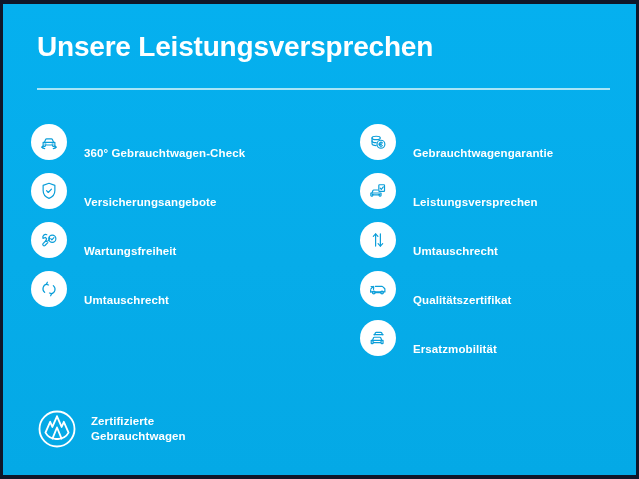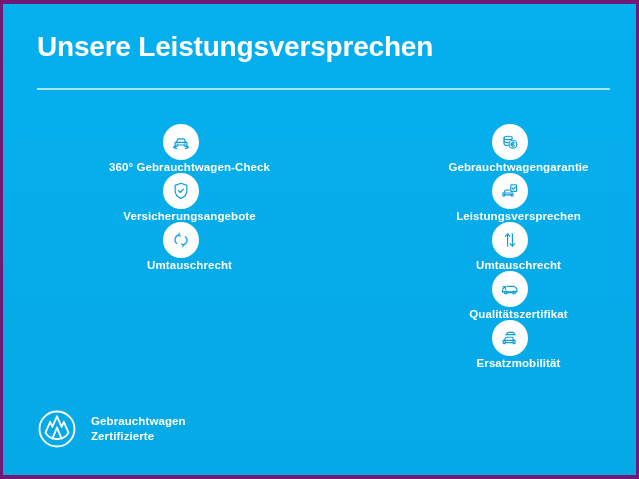--- a/index.html
+++ b/index.html
@@ -4,21 +4,21 @@
 <style>
   html, body {
     margin: 0;
     padding: 0;
     background: #ffffff;
   }
   .screen {
     position: relative;
     width: 639px;
     height: 479px;
-    background: #701a75;
+    background: #0f172a;
     overflow: hidden;
     font-family: "Liberation Sans", sans-serif;
     -webkit-font-smoothing: antialiased;
   }
   .panel {
     position: absolute;
     left: 3px;
     top: 4px;
     width: 633px;
     height: 471px;
@@ -66,22 +66,21 @@
     width: 300px;
   }
   .col-left  { left: 28px; }
   .col-right { left: 357px; }
 
   .item {
     position: relative;
     height: 36px;
     margin-bottom: 13px;
     display: flex;
-    align-items: center;
-    flex-direction: column;
+    align-items: flex-end;
   }
   .icon-badge {
     flex: 0 0 auto;
     width: 36px;
     height: 36px;
     border-radius: 50%;
     background: #ffffff;
     display: flex;
     align-items: center;
     justify-content: center;
@@ -159,20 +158,31 @@
         <div class="item">
           <span class="icon-badge">
             <svg viewBox="0 0 24 24" fill="none" stroke="#0B9ED9" stroke-width="1.3" stroke-linecap="round" stroke-linejoin="round">
               <path d="M12 3.6l6.4 2.3v5.5c0 3.8-2.6 7.2-6.4 8.6-3.8-1.4-6.4-4.8-6.4-8.6V5.9z"></path>
               <path d="M9.3 11.6l1.9 2 3.5-3.6"></path>
             </svg>
           </span>
           <span class="item-label">Versicherungsangebote</span>
         </div>
 
+        <div class="item">
+          <span class="icon-badge">
+            <svg viewBox="0 0 24 24" fill="none" stroke="#0B9ED9" stroke-width="1.3" stroke-linecap="round" stroke-linejoin="round">
+              <path d="M9.6 6.2a3.2 3.2 0 0 0-4.2 4l2.6-1 1.4 1.4-1 2.6a3.2 3.2 0 0 0 4-4.2"></path>
+              <path d="M8.6 12.8l-3.1 3.1a1.5 1.5 0 0 0 2.1 2.1l3.1-3.1"></path>
+              <circle cx="15.6" cy="10.6" r="3.9"></circle>
+              <path d="M13.9 10.6l1.2 1.3 2.3-2.5"></path>
+            </svg>
+          </span>
+          <span class="item-label">Wartungsfreiheit</span>
+        </div>
 
         <div class="item">
           <span class="icon-badge">
             <svg viewBox="0 0 24 24" fill="none" stroke="#0B9ED9" stroke-width="1.3" stroke-linecap="round" stroke-linejoin="round">
               <path d="M9.6 6.6a5.2 5.2 0 0 0-2.3 9.1"></path>
               <path d="M10.2 4.6l-1 2.3 2.3.7"></path>
               <path d="M14.4 17.4a5.2 5.2 0 0 0 2.3-9.1"></path>
               <path d="M13.8 19.4l1-2.3-2.3-.7"></path>
             </svg>
           </span>
@@ -256,19 +266,19 @@
     <div class="brand">
       <span class="vw-logo">
         <svg viewBox="0 0 48 48" fill="none" stroke="#ffffff" stroke-width="2.1" stroke-linecap="round" stroke-linejoin="round">
           <circle cx="24" cy="24" r="20"></circle>
           <path d="M24 9.6l5.3 12.1 2.5-5.9 5.4 12.4c-2.4 4.3-7 7.2-12.3 7.2h-1.8"></path>
           <path d="M24 9.6L18.7 21.7l-2.5-5.9-5.4 12.4c2.4 4.3 7 7.2 12.3 7.2h1.8"></path>
           <path d="M24 22.3l-5.2 12.6M24 22.3l5.2 12.6"></path>
         </svg>
       </span>
       <span class="brand-text">
+        <span>Zertifizierte</span>
         <span>Gebrauchtwagen</span>
-        <span>Zertifizierte</span>
       </span>
     </div>
 
   </div>
 </div>
 
 </body></html>

